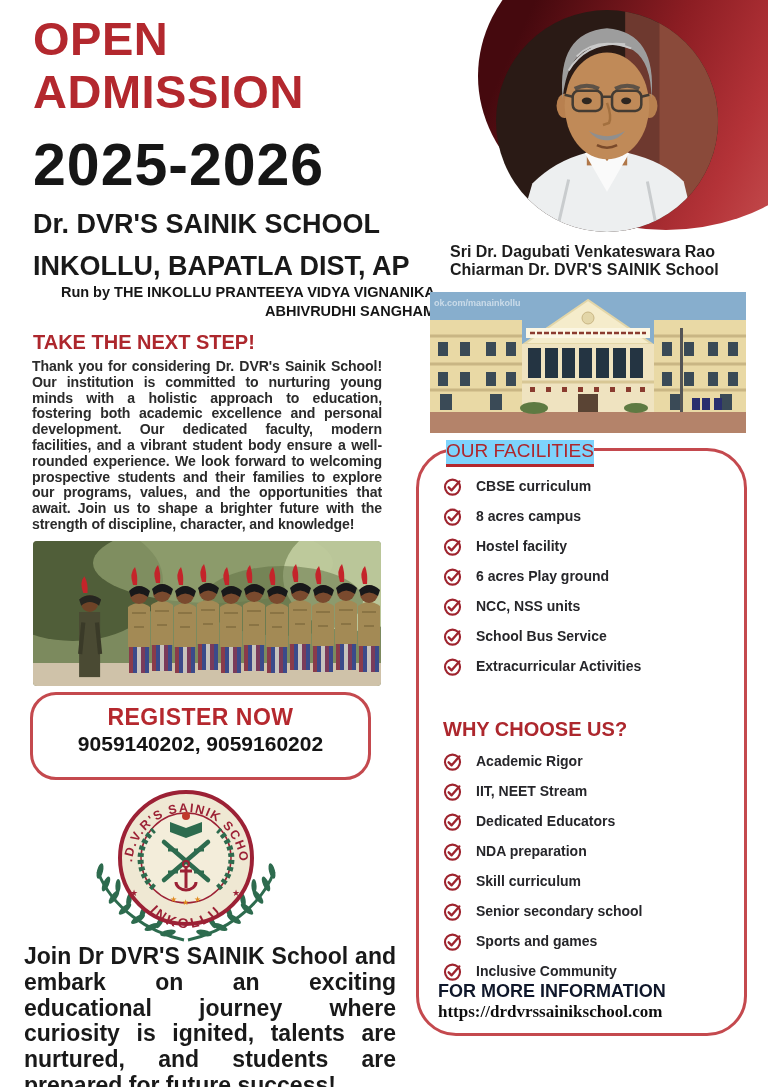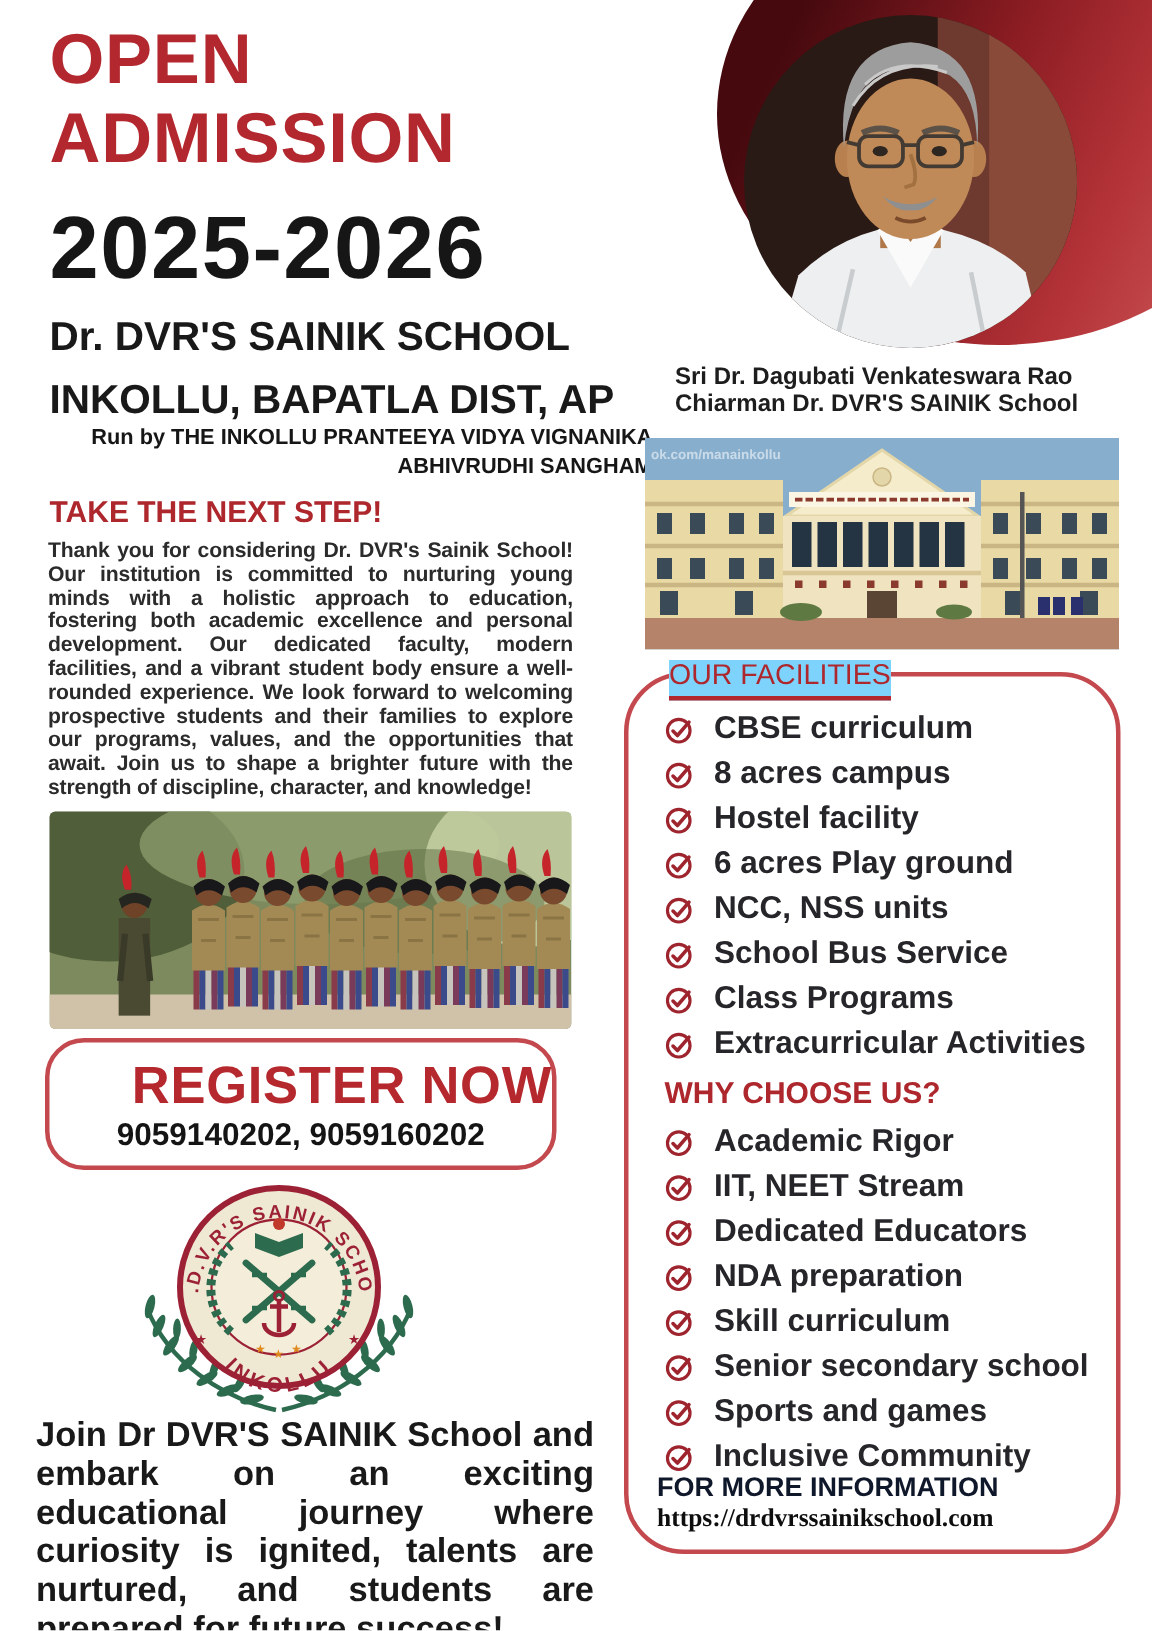--- a/index.html
+++ b/index.html
@@ -12,21 +12,21 @@
          color:#b3282e;letter-spacing:.5px;}
   .years{left:33px;top:131px;font-size:59px;font-weight:800;color:#161616;letter-spacing:1px;}
   .school{left:33px;top:203px;font-size:27px;line-height:42px;font-weight:800;color:#191919;}
   .runby{left:33px;top:283px;width:402px;font-size:14.5px;line-height:19px;font-weight:800;color:#161616;text-align:right;}
   .step-h{left:33px;top:331px;font-size:20px;font-weight:800;color:#ad272d;}
   .para{left:32px;top:359px;width:350px;font-size:14.1px;line-height:15.8px;font-weight:700;
         color:#2b2b2b;text-align:justify;letter-spacing:-.1px;}
   .cadets{left:33px;top:541px;width:348px;height:145px;border-radius:4px;overflow:hidden;}
   .register{left:30px;top:692px;width:341px;height:88px;border:3px solid #c4494e;
             border-radius:26px;background:#fff;text-align:center;box-sizing:border-box;}
-  .register .rn{margin-top:9px;font-size:35px;font-weight:900;color:#b5282e;letter-spacing:.5px;text-align:right;}
+  .register .rn{margin-top:9px;font-size:23px;font-weight:900;color:#b5282e;letter-spacing:.5px;}
   .register .ph{margin-top:1px;font-size:21px;font-weight:800;color:#141414;}
   .logoWrap{left:64px;top:772px;width:244px;height:178px;}
   .join{left:24px;top:944px;width:372px;font-size:23px;line-height:25.8px;font-weight:800;
         color:#191919;text-align:justify;}
 
   
   .blob{left:478px;top:-78px;width:376px;height:308px;border-radius:50%;
         background:linear-gradient(115deg,#45090e 18%,#8c1d23 48%,#b43338 70%,#d05f5e 96%);}
   .portrait{left:496px;top:10px;width:222px;height:222px;}
   .chairman{left:450px;top:243px;width:318px;text-align:left;font-size:16px;line-height:17.5px;
@@ -36,21 +36,21 @@
            border-radius:40px;box-sizing:border-box;}
   .fac-h{left:446px;top:440px;font-size:19px;font-weight:400;color:#ad272d;
          border-bottom:3px solid #b3282e;padding-bottom:2px;background:#7dd3fc;}
   .why-h{left:443px;top:718px;font-size:20px;font-weight:800;color:#ad272d;}
   .info-h{left:438px;top:981px;font-size:18px;font-weight:800;color:#0f172a;}
   .url{left:438px;top:1002px;font-size:17px;font-weight:800;color:#0e0e0e;font-family:Liberation Serif, serif;}
   ul.cklist{list-style:none;margin:0;padding:0;}
   .fac-list{left:442px;top:471px;}
   .why-list{left:442px;top:746px;}
   ul.cklist li{display:flex;align-items:center;gap:13px;height:30px;
-               font-size:21px;font-weight:600;color:#26262a;}
+               font-size:14px;font-weight:600;color:#26262a;}
   .why-list li{height:29.5px;}
   .ck{width:21px;height:21px;color:#9e242e;flex:0 0 21px;}
   .hidden-defs{position:absolute;width:0;height:0;overflow:hidden;}
 </style>
 </head>
 <body>
 
 <svg class="hidden-defs" aria-hidden="true">
   <symbol id="ck" viewBox="0 0 24 24">
     <circle cx="12" cy="12.7" r="8.6" fill="none" stroke="currentColor" stroke-width="2.4"></circle>
@@ -309,26 +309,20 @@
     <li>
         <svg class="ck">
           <use href="#ck"></use>
         </svg>
         <span>School Bus Service</span>
       </li>
     <li>
         <svg class="ck">
           <use href="#ck"></use>
         </svg>
-        <span>Class Programs</span>
-      </li>
-    <li>
-        <svg class="ck">
-          <use href="#ck"></use>
-        </svg>
         <span>Extracurricular Activities</span>
       </li>
   </ul>
 
   <div class="abs why-h">WHY CHOOSE US?</div>
   <ul class="abs cklist why-list">
     <li>
         <svg class="ck">
           <use href="#ck"></use>
         </svg>

